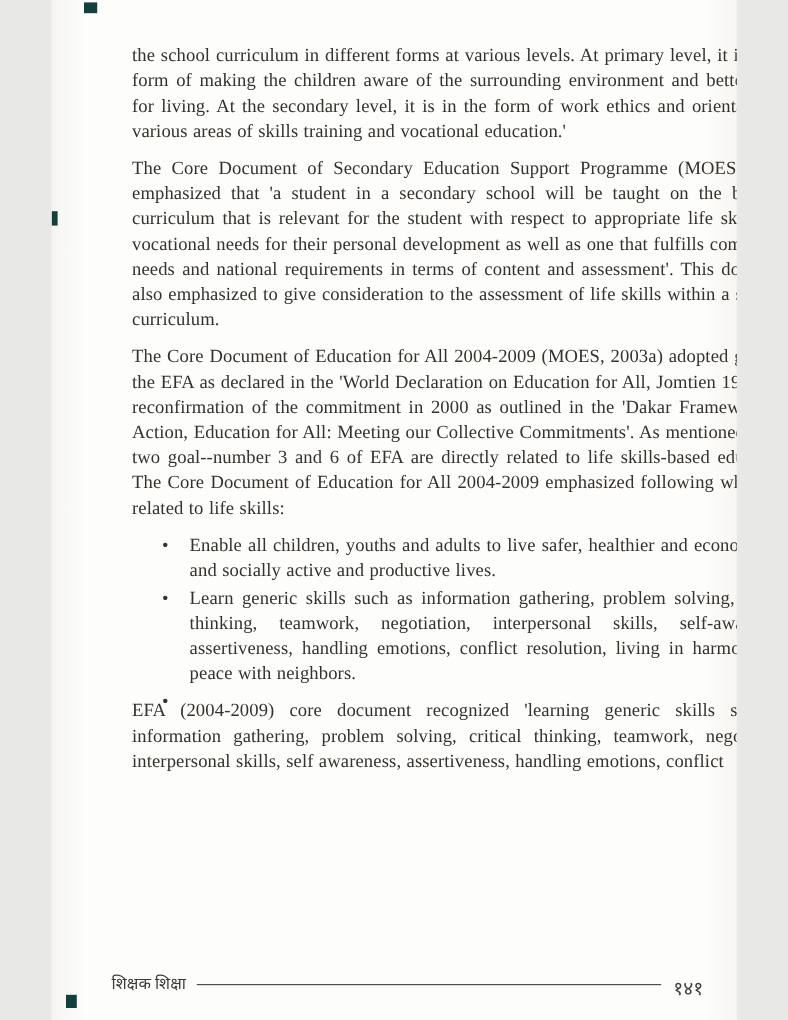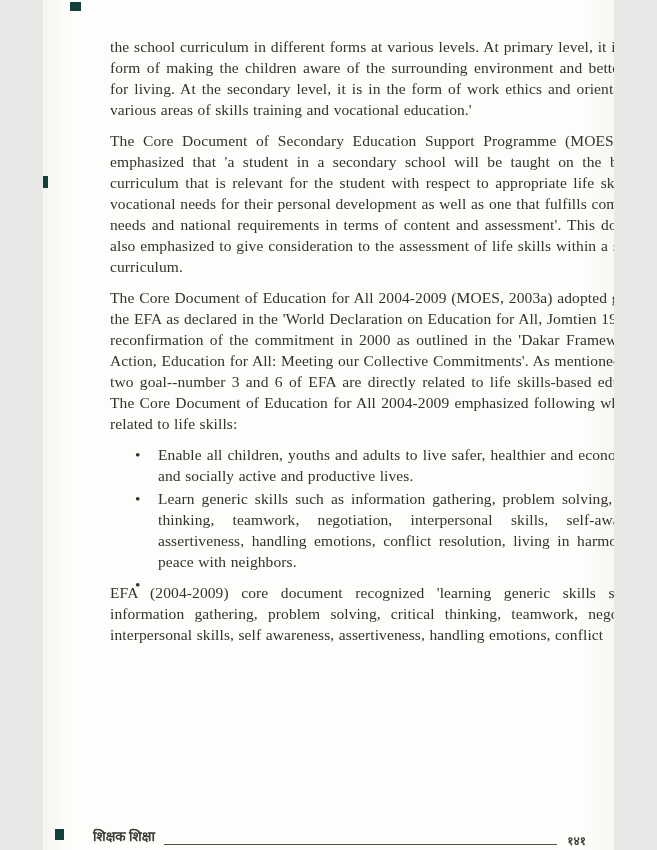--- a/index.html
+++ b/index.html
@@ -45,38 +45,37 @@
   }
   .bullet-list li .bullet-dot {
     position: absolute;
     left: 2px;
     top: 0;
   }
   .footer {
     position: absolute;
     left: 50px;
     right: 28px;
-    bottom: 5px;
+    bottom: 20px;
     display: flex;
-    align-items: flex-end;
-    font-weight: bold;
+    align-items: center;
   }
   .footer-title {
     font-size: 13.5px;
     white-space: nowrap;
     color: #3c3a35;
   }
   .footer-rule {
     flex: 1;
     height: 0;
     border-top: 1.6px solid #504e48;
     margin: 3px 10px 0 9px;
   }
   .footer-page {
-    font-size: 12px;
+    font-size: 16px;
     transform: translateY(4px);
     color: #403d38;
     white-space: nowrap;
   }
   
   .mark { position: absolute; background: #14403c; }
   .mark-tl { left: 27px;  top: 2px;    width: 11px; height: 9px;  }
   .mark-tr { left: 617px; top: 7px;    width: 12px; height: 9px;  }
   .mark-le { left: 0;     top: 176px;  width: 5px;  height: 12px; }
   .mark-bl { left: 12px;  top: 829px;  width: 9px;  height: 11px; }

